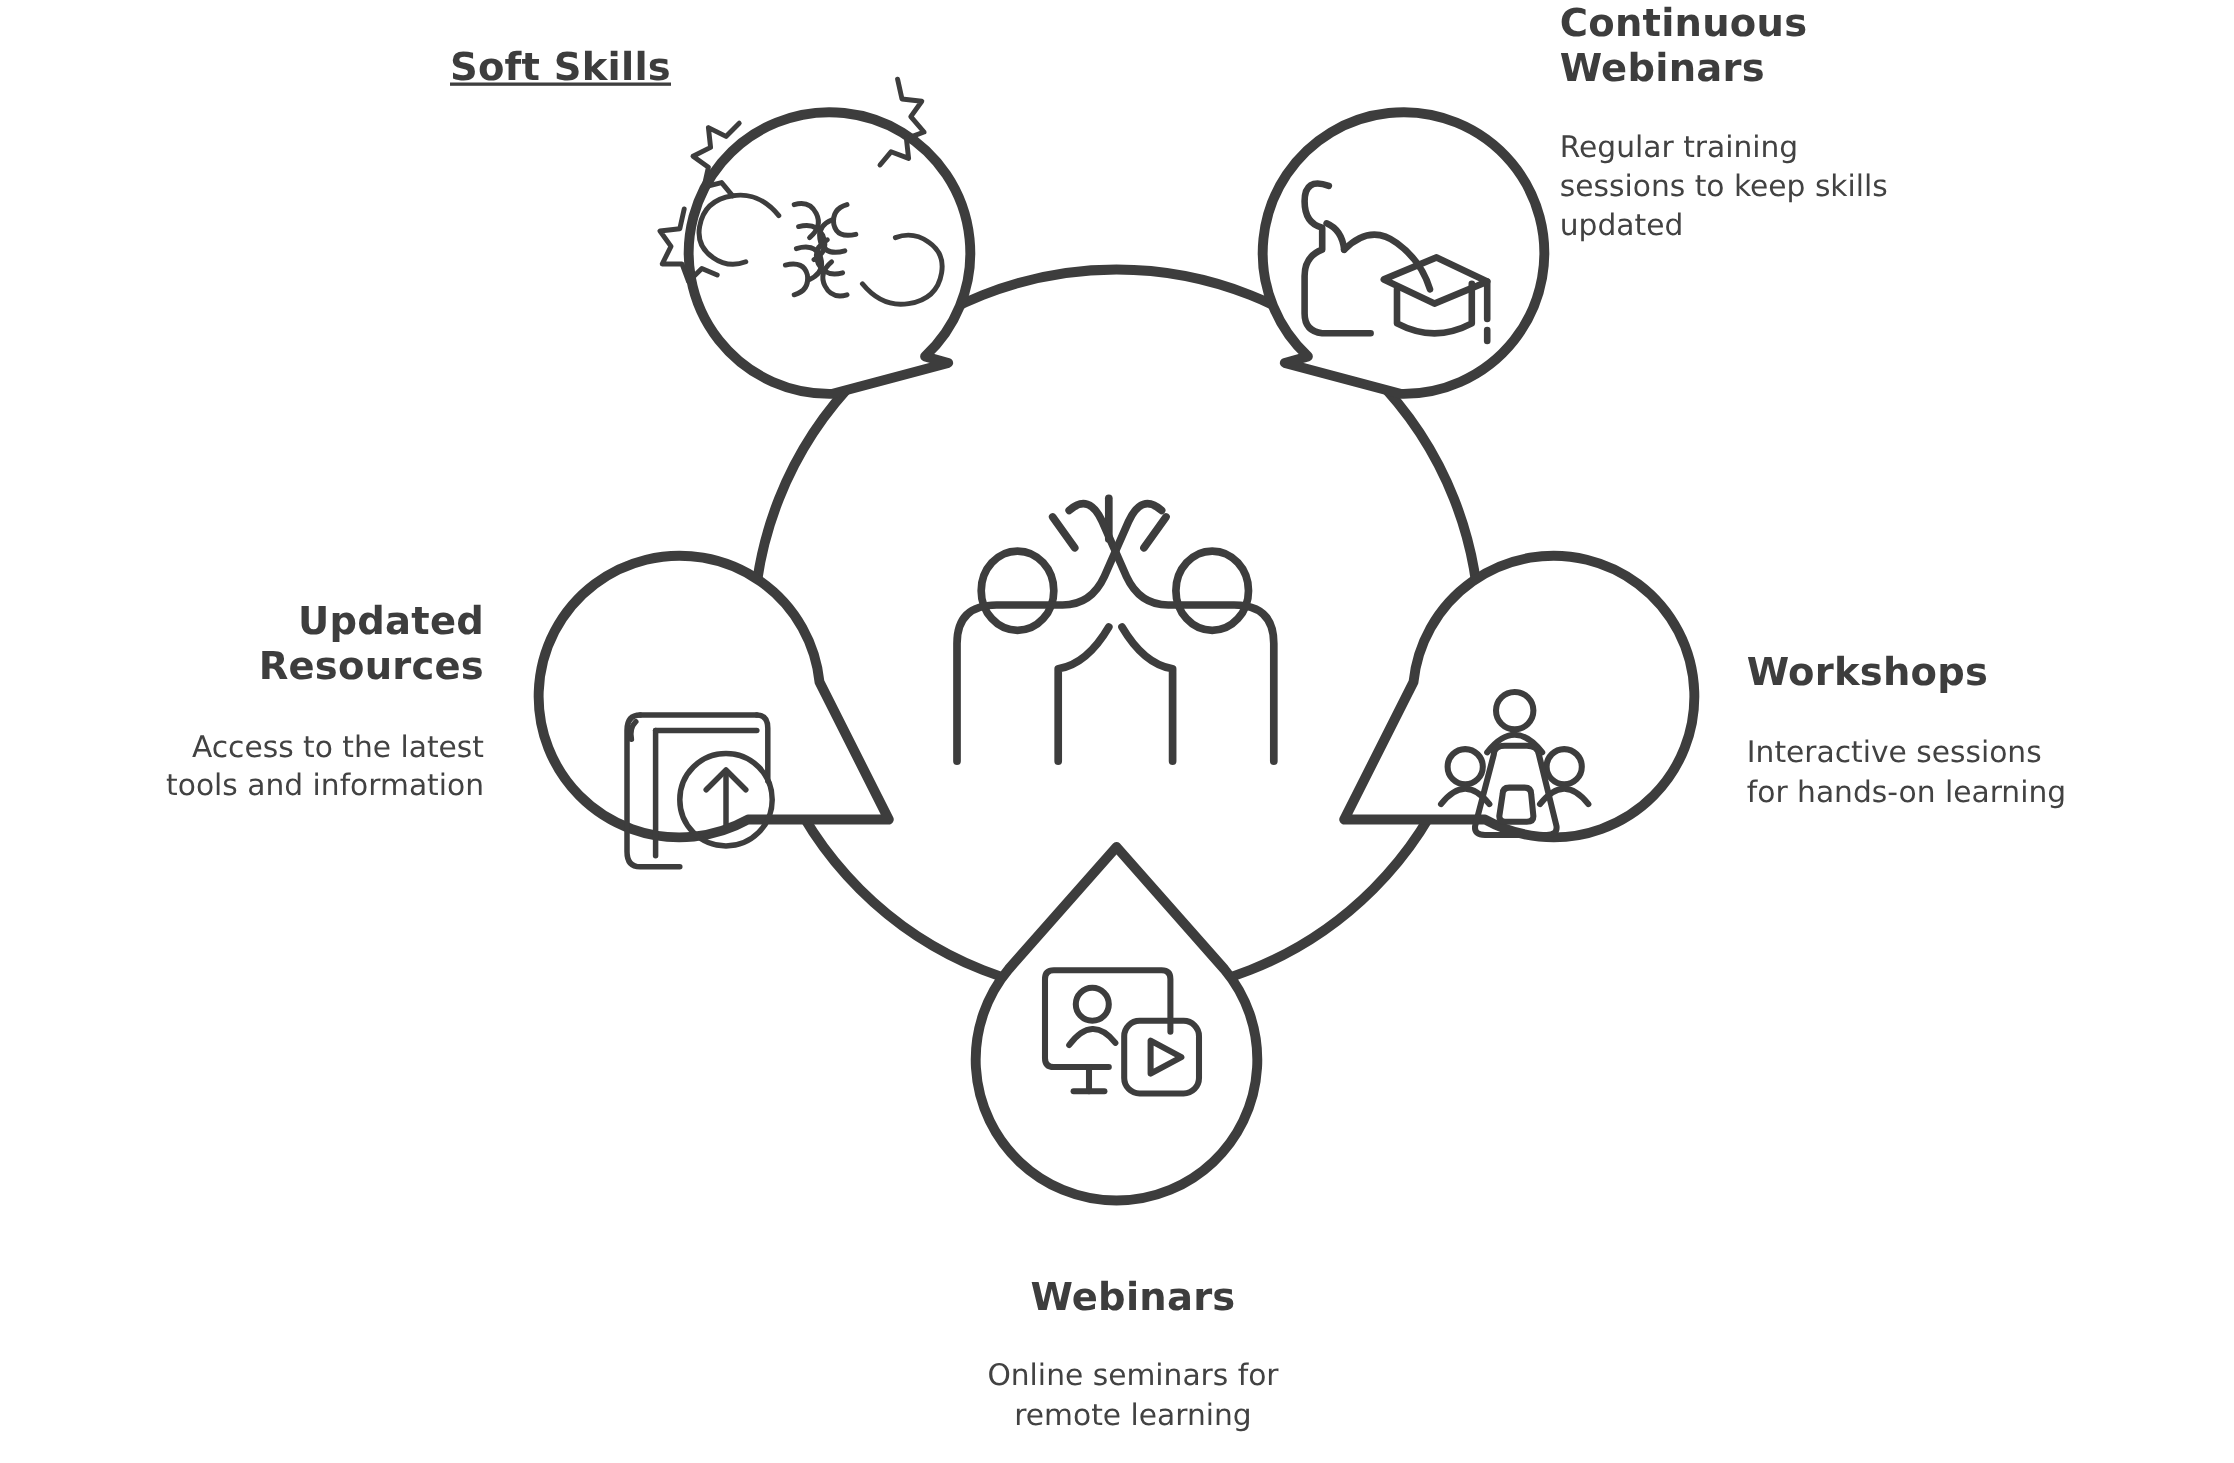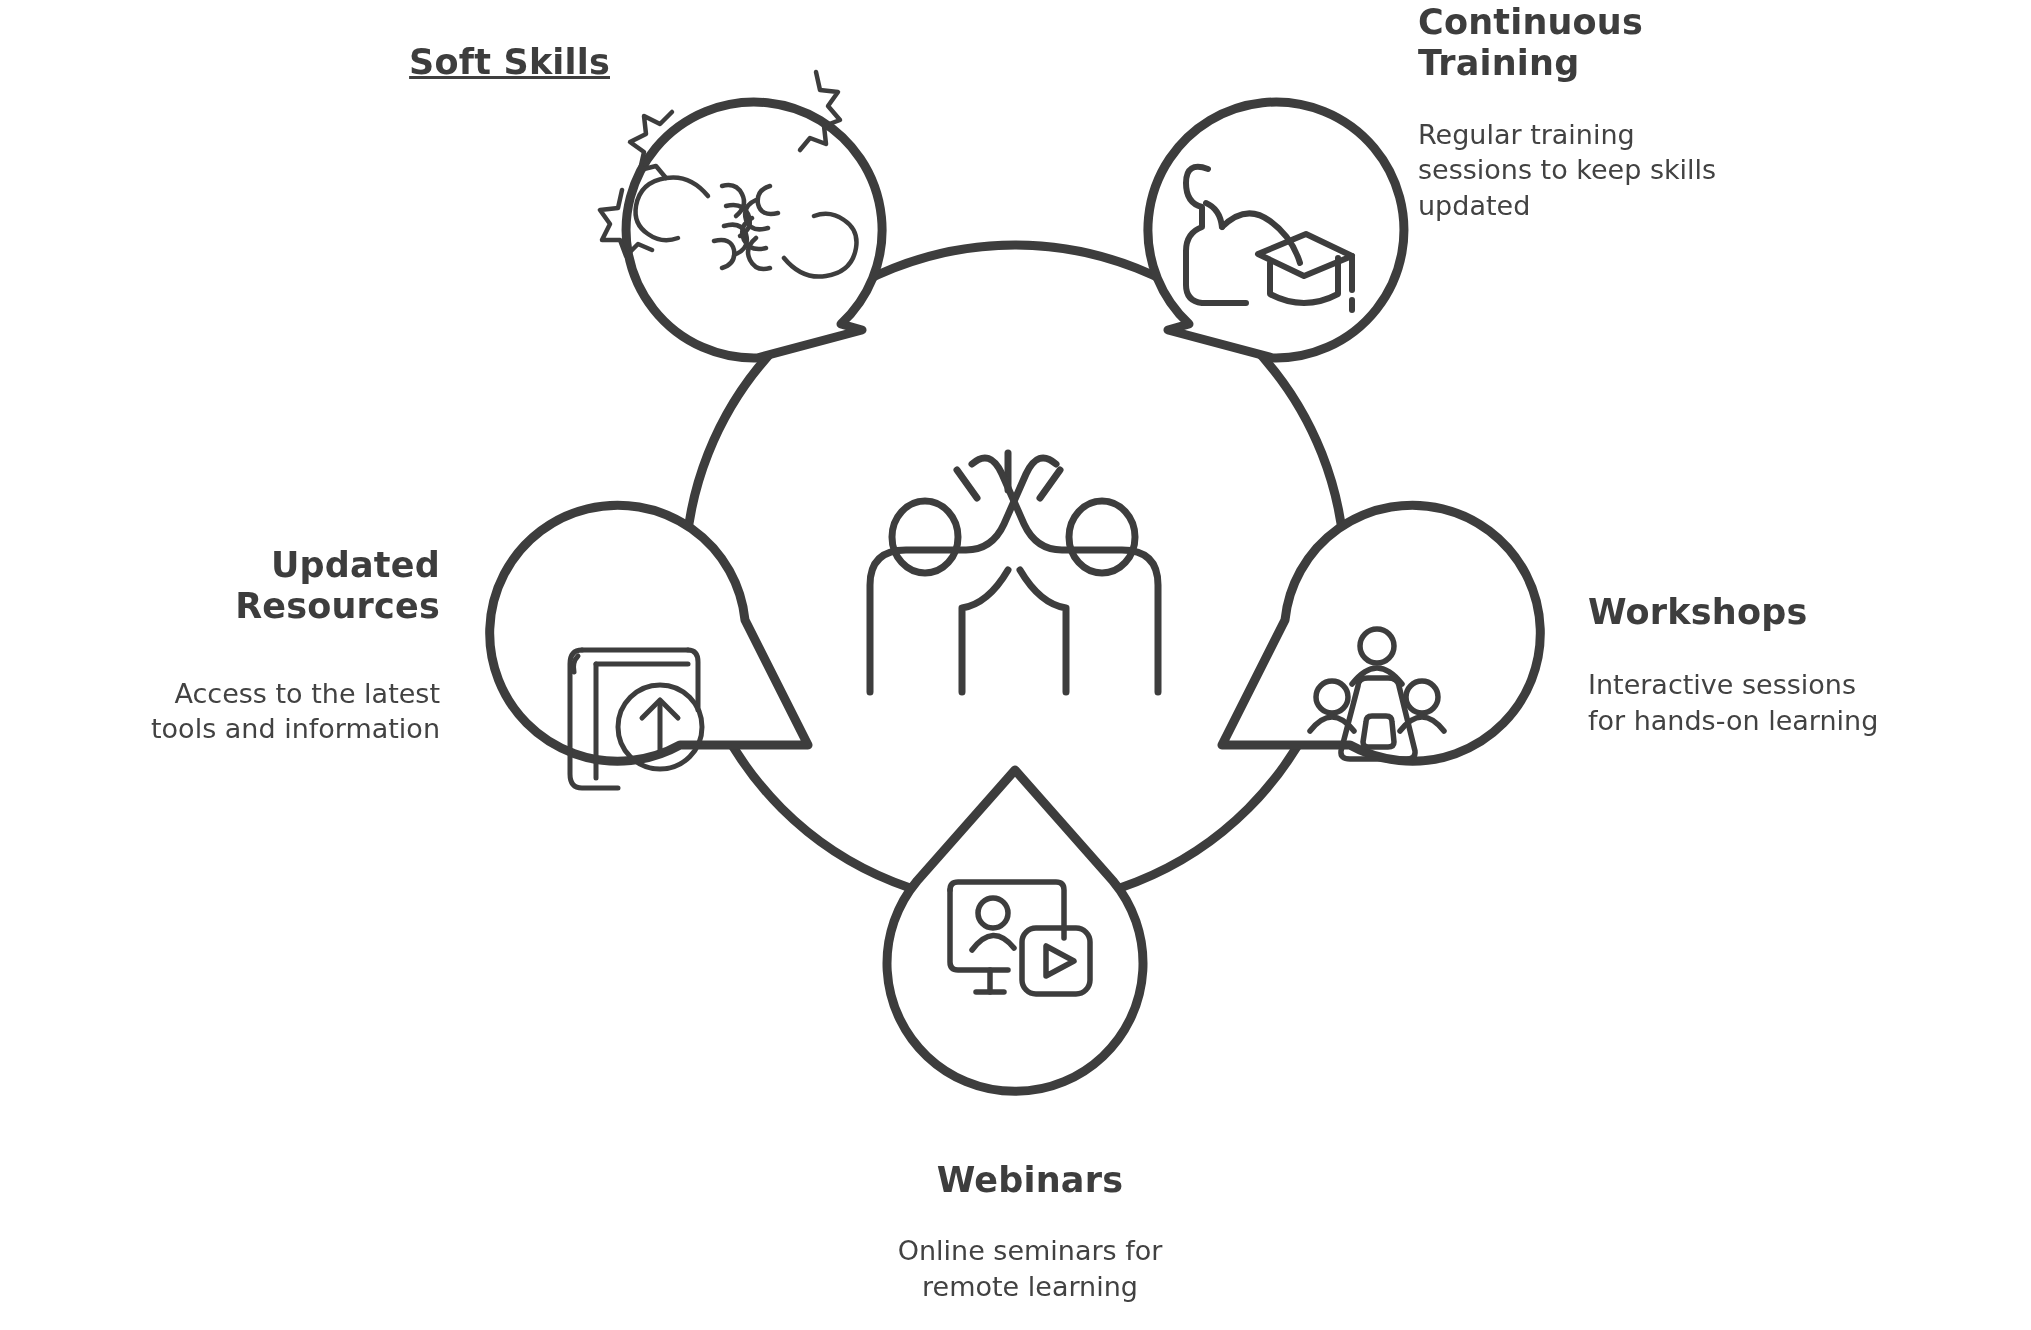--- a/index.html
+++ b/index.html
@@ -52,21 +52,21 @@
   .ta-center{ text-align: center; }
 
   
   #lbl-soft-skills      { left: 150px;  top: 42px;   width: 460px; text-decoration: underline; }
   #lbl-soft-skills .label-desc { margin-top: 34px; }
 
   #lbl-cont-training    { left: 1418px; top: 2px;    width: 470px; }
   #lbl-cont-training .label-desc { margin-top: 32px; }
 
   #lbl-updated-res      { left: 60px;   top: 545px;  width: 380px; }
-  #lbl-updated-res .label-desc { margin-top: 48px; }
+  #lbl-updated-res .label-desc { margin-top: 34px; }
 
   #lbl-workshops        { left: 1588px; top: 592px;  width: 420px; }
   #lbl-workshops .label-desc { margin-top: 34px; }
 
   #lbl-webinars         { left: 790px;  top: 1160px; width: 480px; }
   #lbl-webinars .label-desc { margin-top: 32px; }
 </style>
 </head>
 <body>
 
@@ -294,21 +294,21 @@
     </g>
 
   </svg>
 
   <div class="label-block ta-right" id="lbl-soft-skills">
     <p class="label-title">Soft Skills</p>
   </div>
 
   <div class="label-block ta-left" id="lbl-cont-training">
     <p class="label-title">Continuous
-Training</p>
+Webinars</p>
     <p class="label-desc">Regular training
 sessions to keep skills
 updated</p>
   </div>
 
   <div class="label-block ta-right" id="lbl-updated-res">
     <p class="label-title">Updated
 Resources</p>
     <p class="label-desc">Access to the latest
 tools and information</p>

